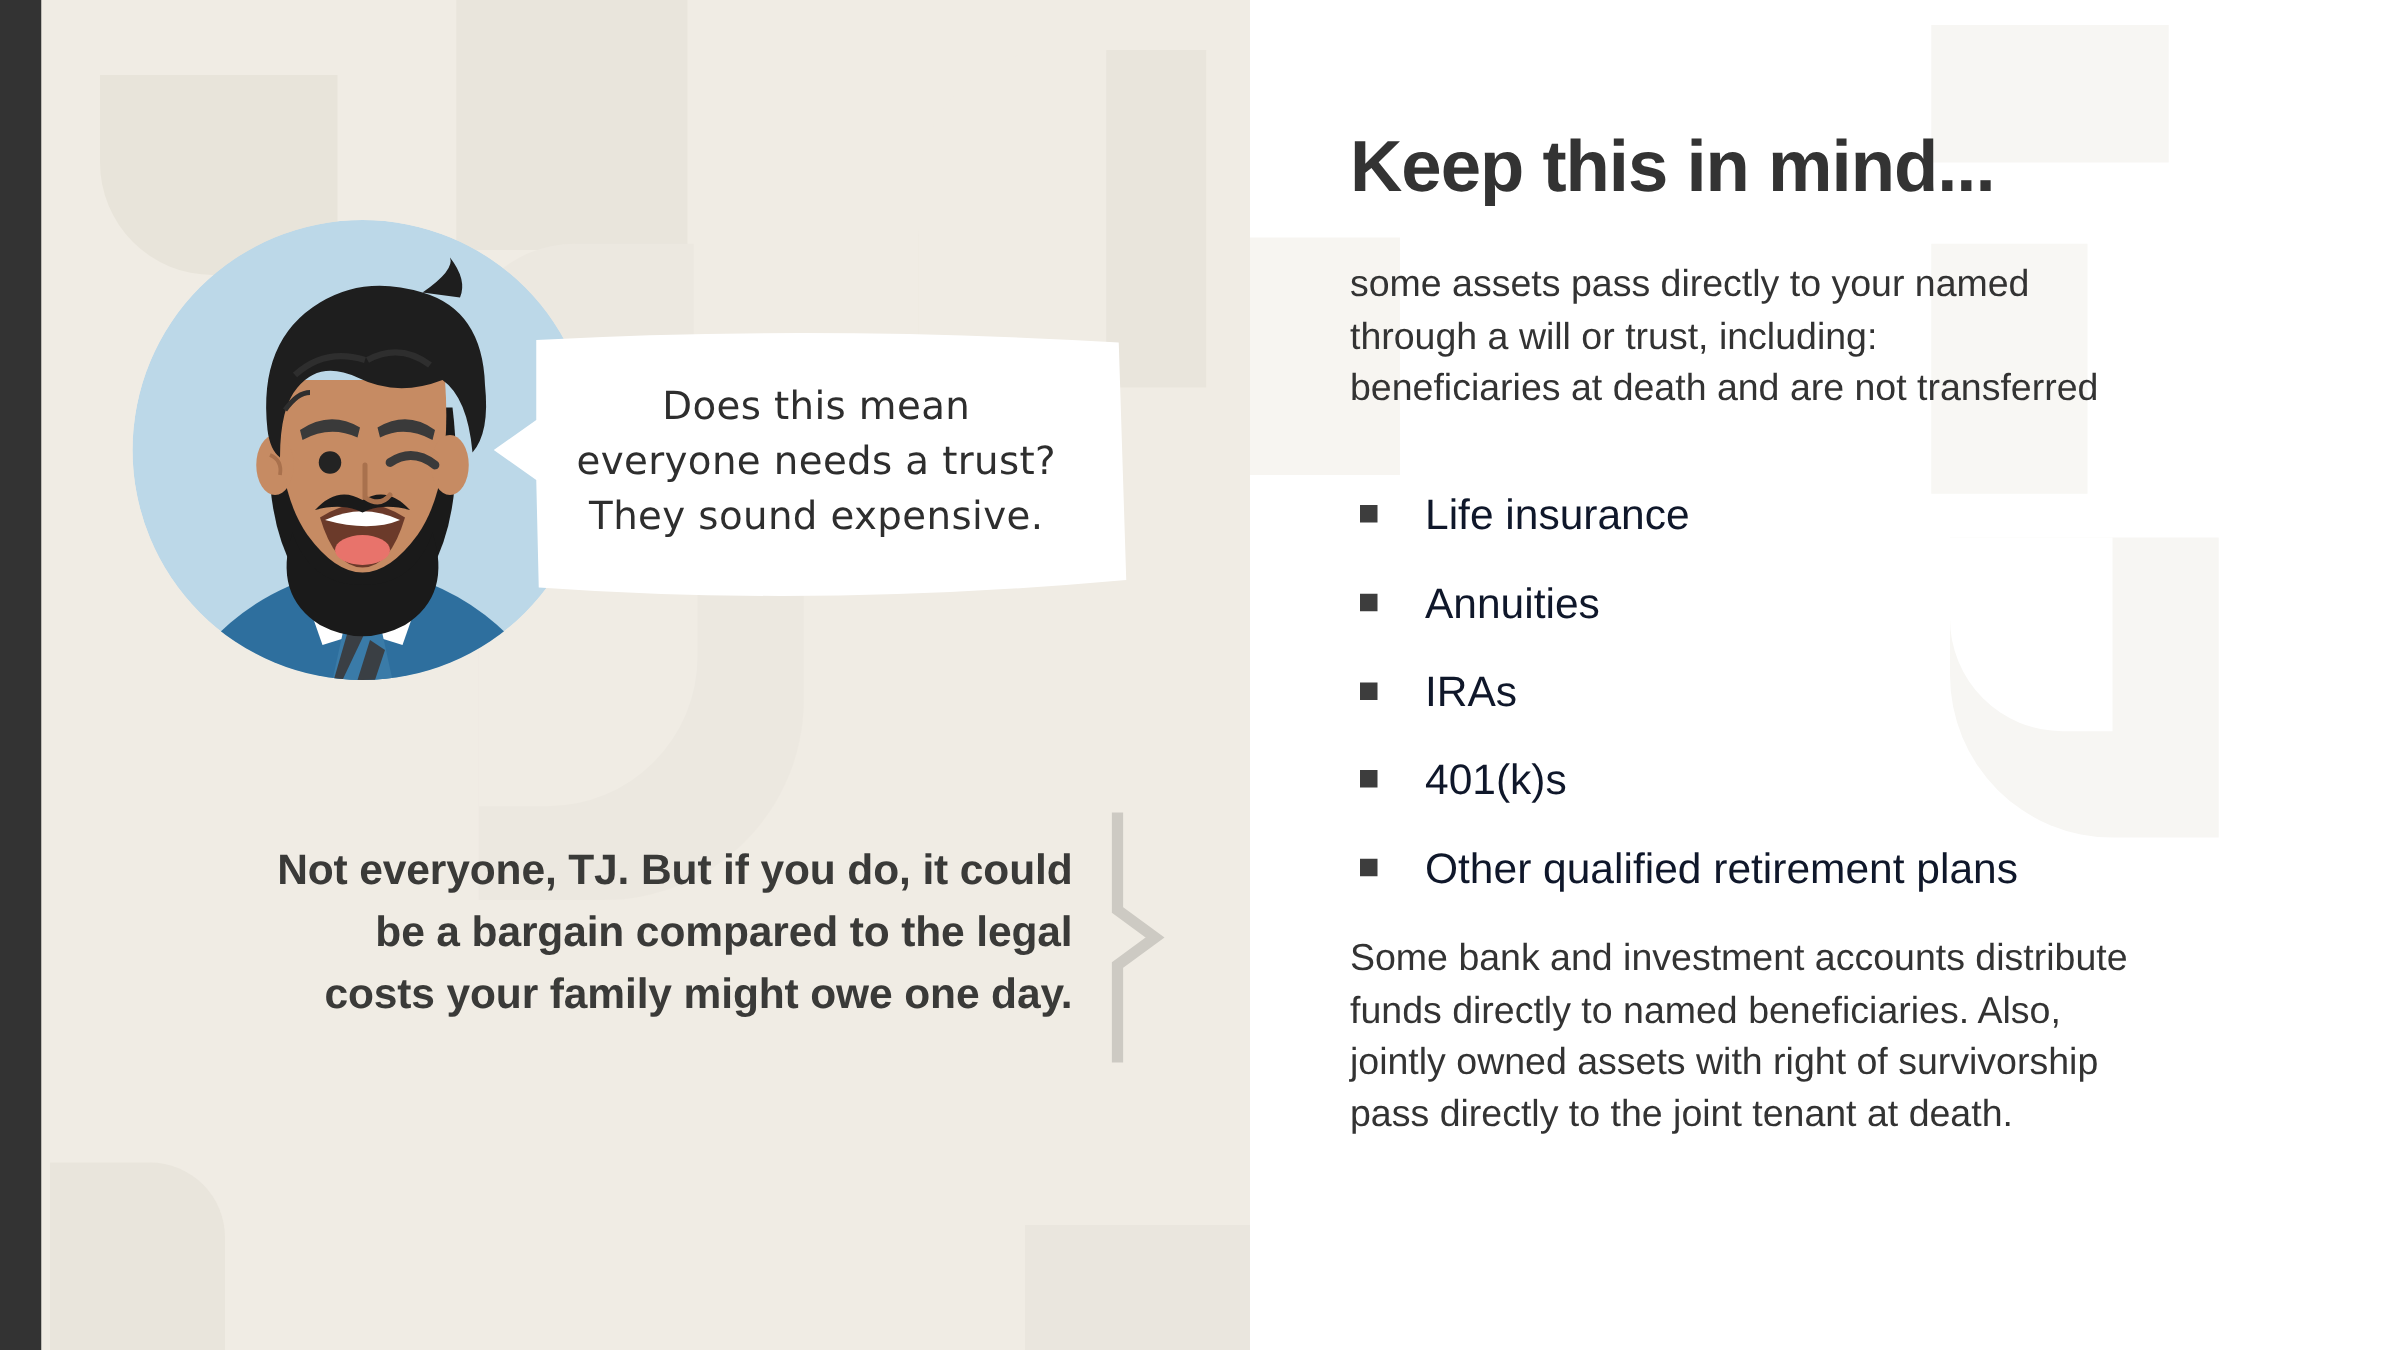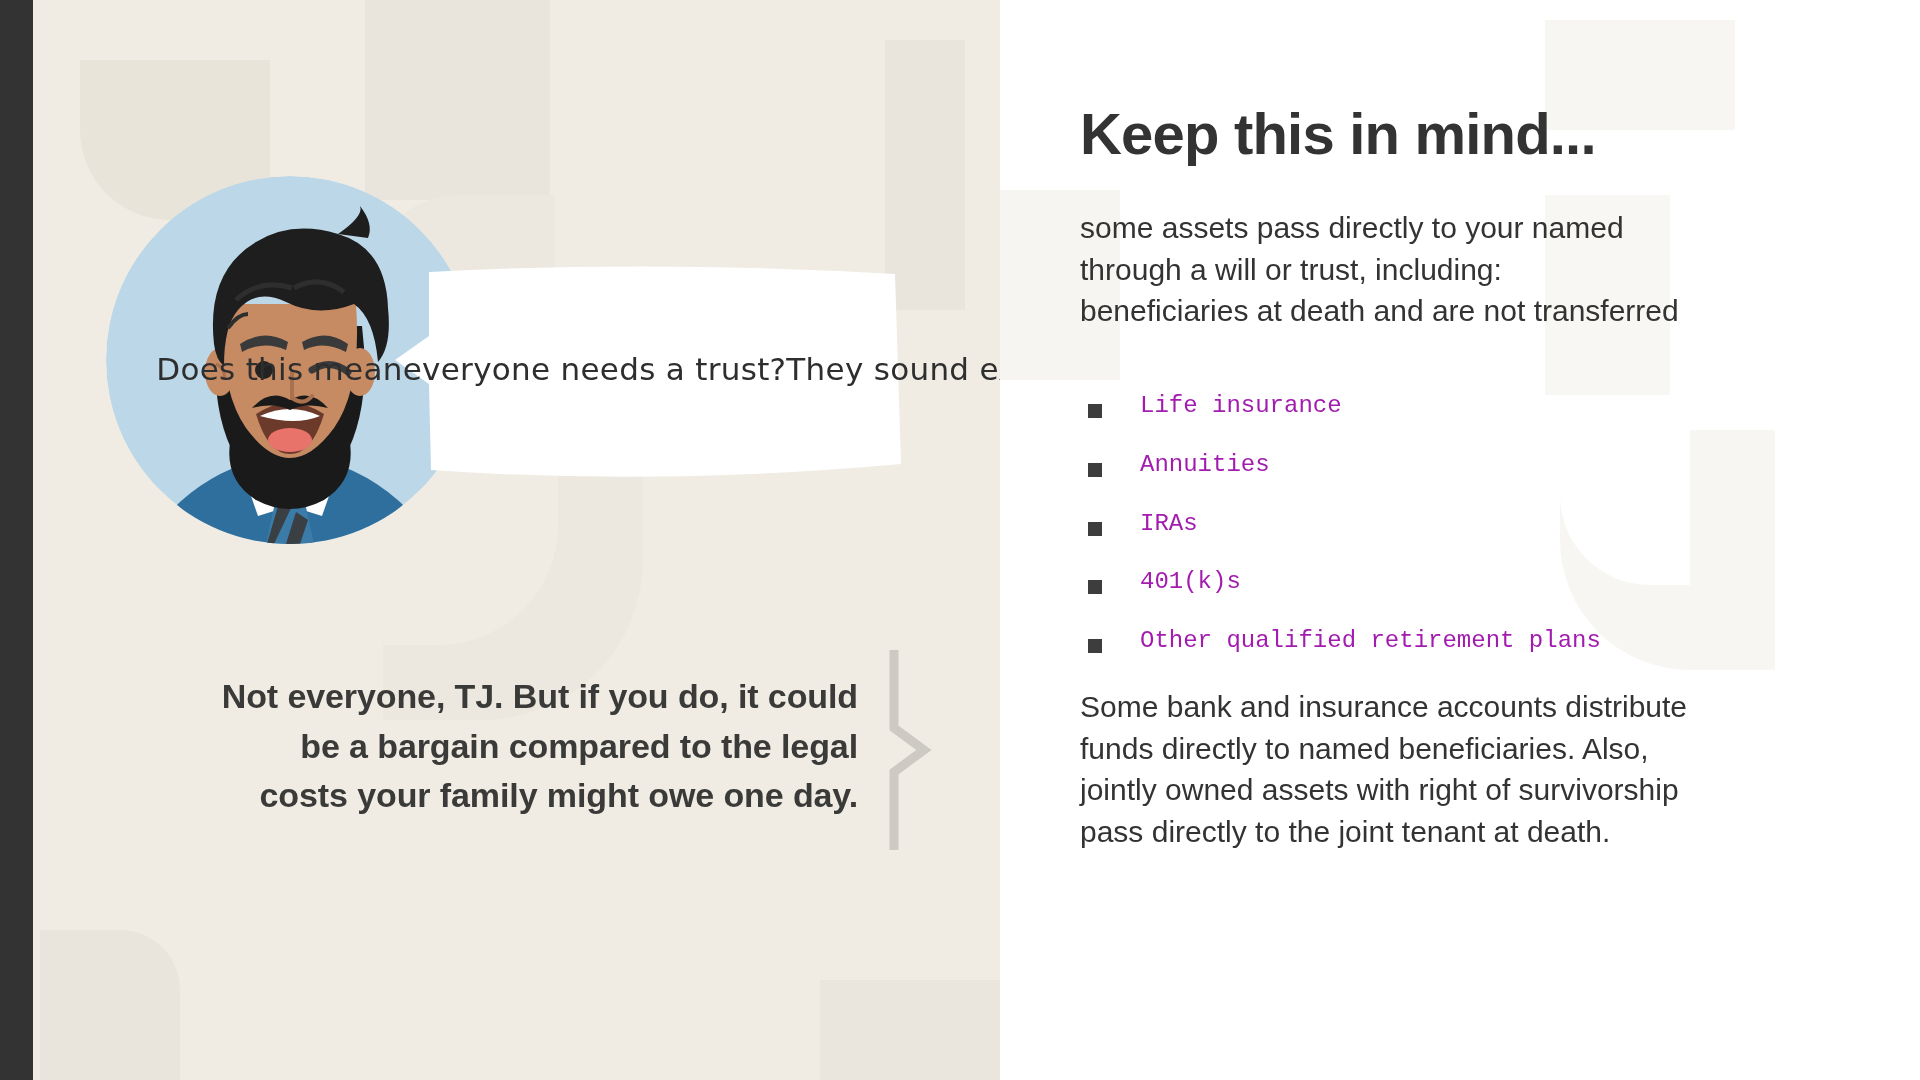--- a/index.html
+++ b/index.html
@@ -61,21 +61,21 @@
   .bubble{
     position:absolute;
     left:395px; top:264px;
     width:510px; height:216px;
     z-index:4;
   }
   .bubble-bg{ position:absolute; inset:0; }
   .bubble-text{
     position:absolute;
     inset:0;
-    display:flex; 
+    display:flex; flex-direction:column;
     align-items:center; justify-content:center;
     text-align:right;
     font-family:"DejaVu Sans", sans-serif;
     font-size:31px;
     line-height:1.42;
     color:#2e2e2e;
     letter-spacing:.3px;
     padding:0 34px 6px 40px;
   }
   .bubble-text span{ display:block; white-space:nowrap; }
@@ -142,26 +142,25 @@
     font-size:30px;
     line-height:1.39;
     color:#333333;
     margin-bottom:60px;
     max-width:760px;
   }
   .lead span{ display:block; white-space:nowrap; }
   .bullets{ list-style:none; margin:0 0 30px 8px; }
   .bullets li{
     position:relative;
-    font-size:24px;
+    font-size:34px;
     line-height:1.2;
-    color:#a21caf;
+    color:#0f172a;
     padding-left:52px;
     margin-bottom:30px;
-    font-family:Liberation Mono, monospace;
   }
   .bullets li::before{
     content:"";
     position:absolute;
     left:0; top:12px;
     width:14px; height:14px;
     background:#3d3d3d;
   }
   .closing{
     font-size:30px;
@@ -293,21 +292,21 @@
 
       <ul class="bullets">
         <li>Life insurance</li>
         <li>Annuities</li>
         <li>IRAs</li>
         <li>401(k)s</li>
         <li>Other qualified retirement plans</li>
       </ul>
 
       <div class="closing">
-        <span>Some bank and insurance accounts distribute</span>
+        <span>Some bank and investment accounts distribute</span>
         <span>funds directly to named beneficiaries. Also,</span>
         <span>jointly owned assets with right of survivorship</span>
         <span>pass directly to the joint tenant at death.</span>
       </div>
 
     </div>
   </div>
 
 </div>
 

